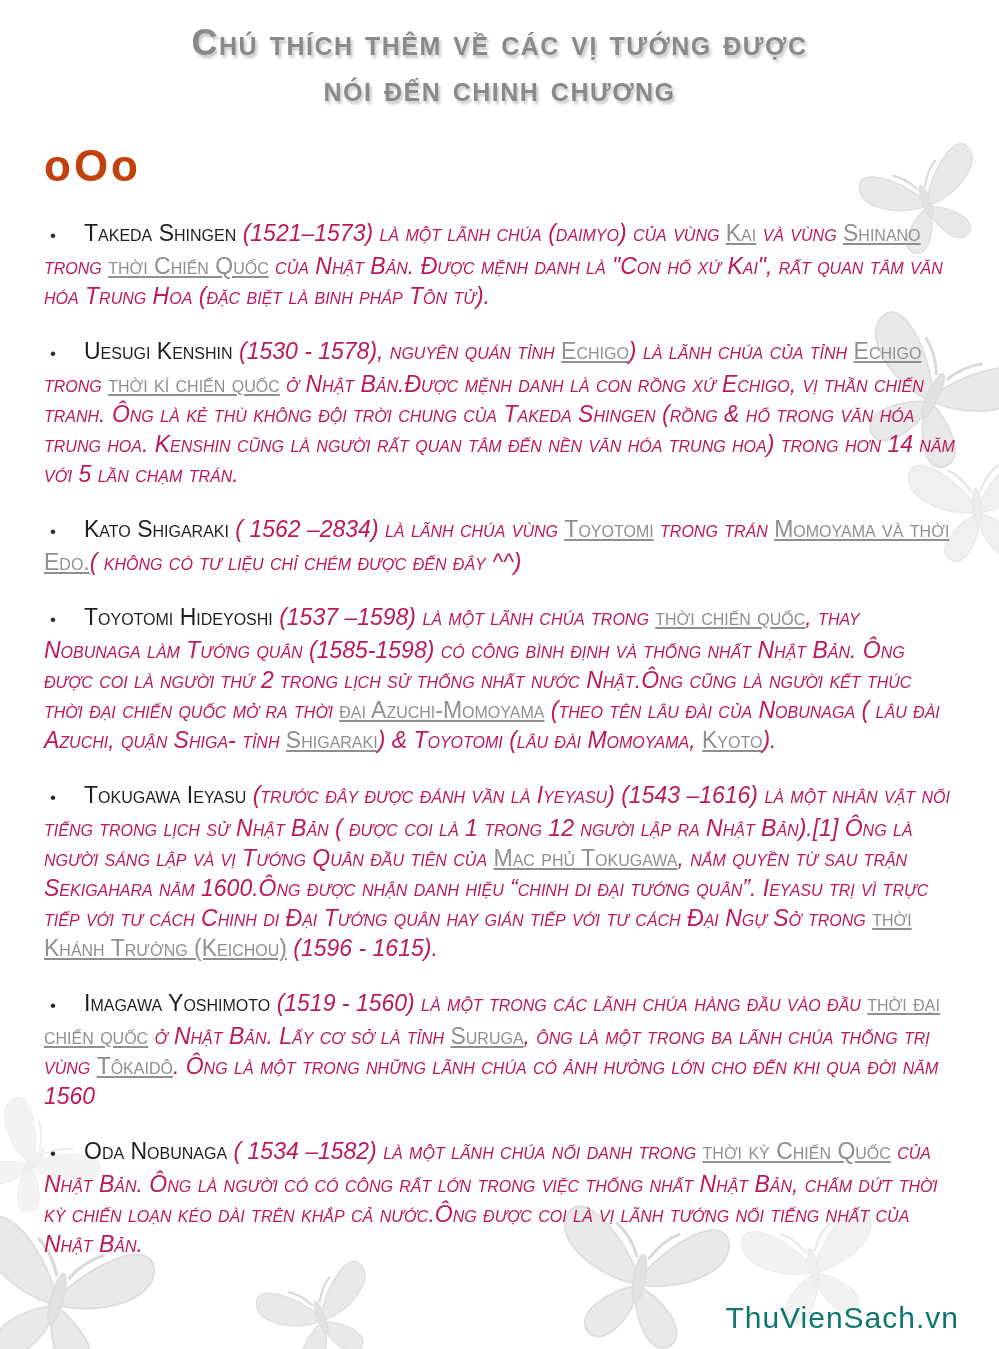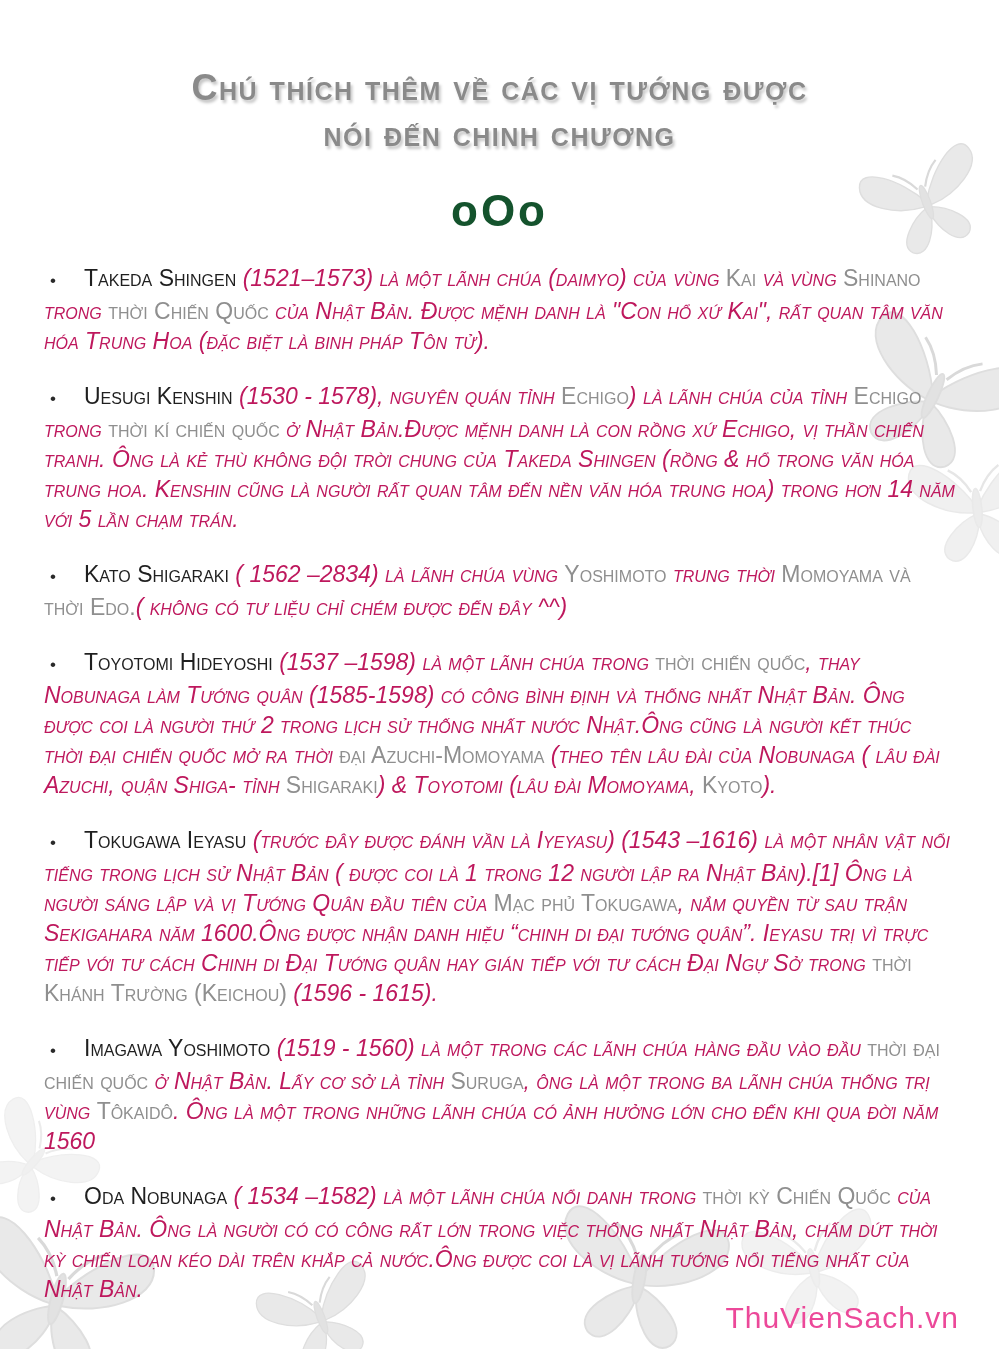--- a/index.html
+++ b/index.html
@@ -13,39 +13,38 @@
   .butterflies {
     position: absolute; inset: 0;
     width: 999px; height: 1349px;
     z-index: 0;
   }
   .page {
     position: absolute; inset: 0;
     padding: 14px 44px 13px 44px;
     box-sizing: border-box;
     z-index: 1;
-    margin-top: 45px;
   }
   .title {
     text-align: center;
     font-variant: small-caps;
     font-weight: bold;
     font-size: 36px;
     line-height: 46px;
     letter-spacing: 1.5px;
     color: #8a8a8a;
     text-shadow: 2px 3px 3px #c6c6c6;
     margin: 6px 0 0 0;
   }
   .divider {
-    text-align: center;
+    text-align: left;
     font-size: 44px;
     line-height: 44px;
     font-weight: bold;
-    color: #14532d;
+    color: #c2410c;
     letter-spacing: 3px;
     margin-top: 32px;
   }
   .entries {
     margin-top: 30px;
     font-variant: small-caps;
     font-size: 23px;
     line-height: 30px;
     color: #262626;
   }
@@ -53,26 +52,26 @@
   .bullet {
     display: inline-block;
     width: 40px;
     padding-left: 6px;
     box-sizing: border-box;
     font-size: 17px;
     color: #2a2a2a;
   }
   .seg-name  { font-weight: normal; color: #1f1f1f; }
   .seg-black { color: #be185d; font-style: italic; }
-  .seg-gray  { color: #8f8f8f; }
+  .seg-gray  { color: #8f8f8f; text-decoration: underline; }
   .watermark {
     position: absolute;
     right: 40px; bottom: 14px;
     font-size: 30px;
-    color: #ec4899;
+    color: #0f766e;
     letter-spacing: 1px;
     z-index: 1;
   }
 </style>
 </head>
 <body>
 
 <svg class="butterflies" viewBox="0 0 999 1349" xmlns="http://www.w3.org/2000/svg" aria-hidden="true">
   <defs>
     <g id="bf" stroke="#dedede" stroke-width="1" fill="#e9e9e9">
@@ -98,21 +97,21 @@
   <h1 class="title">
     <span>Chú thích thêm về các vị tướng được</span><br>
     <span>nói đến chinh chương</span>
   </h1>
 
   <div class="divider">oOo</div>
 
   <div class="entries">
     <p class="entry"><span class="bullet">•</span><span><span class="seg-name">Takeda Shingen </span><span class="seg-black">(1521–1573) là một lãnh chúa (daimyo) của vùng </span><span class="seg-gray">Kai</span><span class="seg-black"> và vùng </span><span class="seg-gray">Shinano</span><span class="seg-black"> trong </span><span class="seg-gray">thời Chiến Quốc</span><span class="seg-black"> của Nhật Bản. Được mệnh danh là "Con hổ xứ Kai", rất quan tâm văn hóa Trung Hoa (đặc biệt là binh pháp Tôn tử).</span></span></p>
     <p class="entry"><span class="bullet">•</span><span><span class="seg-name">Uesugi Kenshin </span><span class="seg-black">(1530 - 1578), nguyên quán tỉnh </span><span class="seg-gray">Echigo</span><span class="seg-black">) là lãnh chúa của tỉnh </span><span class="seg-gray">Echigo</span><span class="seg-black"> trong </span><span class="seg-gray">thời kí chiến quốc</span><span class="seg-black"> ở Nhật Bản.Được mệnh danh là con rồng xứ Echigo, vị thần chiến tranh. Ông là kẻ thù không đội trời chung của Takeda Shingen (rồng &amp; hổ trong văn hóa trung hoa. Kenshin cũng là người rất quan tâm đến nền văn hóa trung hoa) trong hơn 14 năm với 5 lần chạm trán.</span></span></p>
-    <p class="entry"><span class="bullet">•</span><span><span class="seg-name">Kato Shigaraki </span><span class="seg-black">( 1562 –2834) là lãnh chúa vùng </span><span class="seg-gray">Yoshimoto</span><span class="seg-black"> trung thời </span><span class="seg-gray">Momoyama và thời Edo.</span><span class="seg-black">( không có tư liệu chỉ chém được đến đây ^^)</span></span></p>
+    <p class="entry"><span class="bullet">•</span><span><span class="seg-name">Kato Shigaraki </span><span class="seg-black">( 1562 –2834) là lãnh chúa vùng </span><span class="seg-gray">Toyotomi</span><span class="seg-black"> trong trán </span><span class="seg-gray">Momoyama và thời Edo.</span><span class="seg-black">( không có tư liệu chỉ chém được đến đây ^^)</span></span></p>
     <p class="entry"><span class="bullet">•</span><span><span class="seg-name">Toyotomi Hideyoshi </span><span class="seg-black">(1537 –1598) là một lãnh chúa trong </span><span class="seg-gray">thời chiến quốc</span><span class="seg-black">, thay Nobunaga làm Tướng quân (1585-1598) có công bình định và thống nhất Nhật Bản. Ông được coi là người thứ 2 trong lịch sử thống nhất nước Nhật.Ông cũng là người kết thúc thời đại chiến quốc mở ra thời </span><span class="seg-gray">đại Azuchi-Momoyama</span><span class="seg-black"> (theo tên lâu đài của Nobunaga ( lâu đài Azuchi, quận Shiga- tỉnh </span><span class="seg-gray">Shigaraki</span><span class="seg-black">) &amp; Toyotomi (lâu đài Momoyama, </span><span class="seg-gray">Kyoto</span><span class="seg-black">).</span></span></p>
     <p class="entry"><span class="bullet">•</span><span><span class="seg-name">Tokugawa Ieyasu </span><span class="seg-black">(trước đây được đánh vần là Iyeyasu) (1543 –1616) là một nhân vật nổi tiếng trong lịch sử Nhật Bản ( được coi là 1 trong 12 người lập ra Nhật Bản).[1] Ông là người sáng lập và vị Tướng Quân đầu tiên của </span><span class="seg-gray">Mạc phủ Tokugawa</span><span class="seg-black">, nắm quyền từ sau trận Sekigahara năm 1600.Ông được nhận danh hiệu “chinh di đại tướng quân”. Ieyasu trị vì trực tiếp với tư cách Chinh di Đại Tướng quân hay gián tiếp với tư cách Đại Ngự Sở trong </span><span class="seg-gray">thời Khánh Trường (Keichou)</span><span class="seg-black"> (1596 - 1615).</span></span></p>
     <p class="entry"><span class="bullet">•</span><span><span class="seg-name">Imagawa Yoshimoto </span><span class="seg-black">(1519 - 1560) là một trong các lãnh chúa hàng đầu vào đầu </span><span class="seg-gray">thời đại chiến quốc</span><span class="seg-black"> ở Nhật Bản. Lấy cơ sở là tỉnh </span><span class="seg-gray">Suruga</span><span class="seg-black">, ông là một trong ba lãnh chúa thống trị vùng </span><span class="seg-gray">Tôkaidô</span><span class="seg-black">. Ông là một trong những lãnh chúa có ảnh hưởng lớn cho đến khi qua đời năm 1560</span></span></p>
     <p class="entry"><span class="bullet">•</span><span><span class="seg-name">Oda Nobunaga </span><span class="seg-black">( 1534 –1582) là một lãnh chúa nổi danh trong </span><span class="seg-gray">thời kỳ Chiến Quốc</span><span class="seg-black"> của  Nhật Bản. Ông là người có có công rất lớn trong việc thống nhất Nhật Bản, chấm dứt thời kỳ chiến loạn kéo dài trên khắp cả nước.Ông được coi là vị lãnh tướng nổi tiếng nhất của Nhật Bản.</span></span></p>
   </div>
 </div>
 
 <div class="watermark">ThuVienSach.vn</div>
 
 </body></html>

